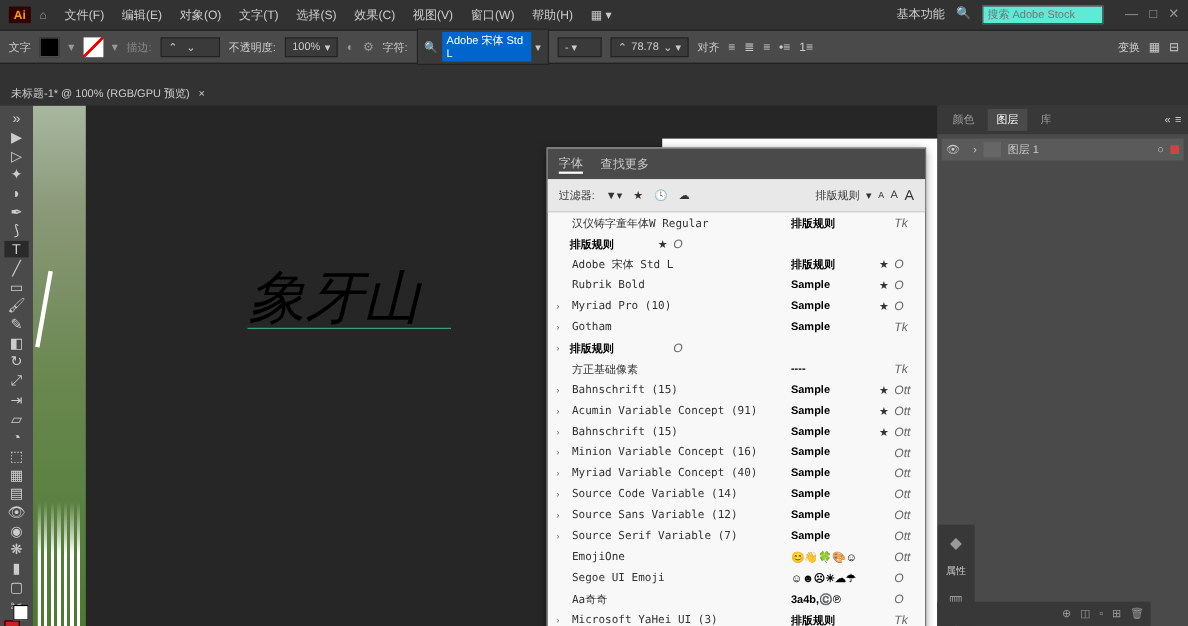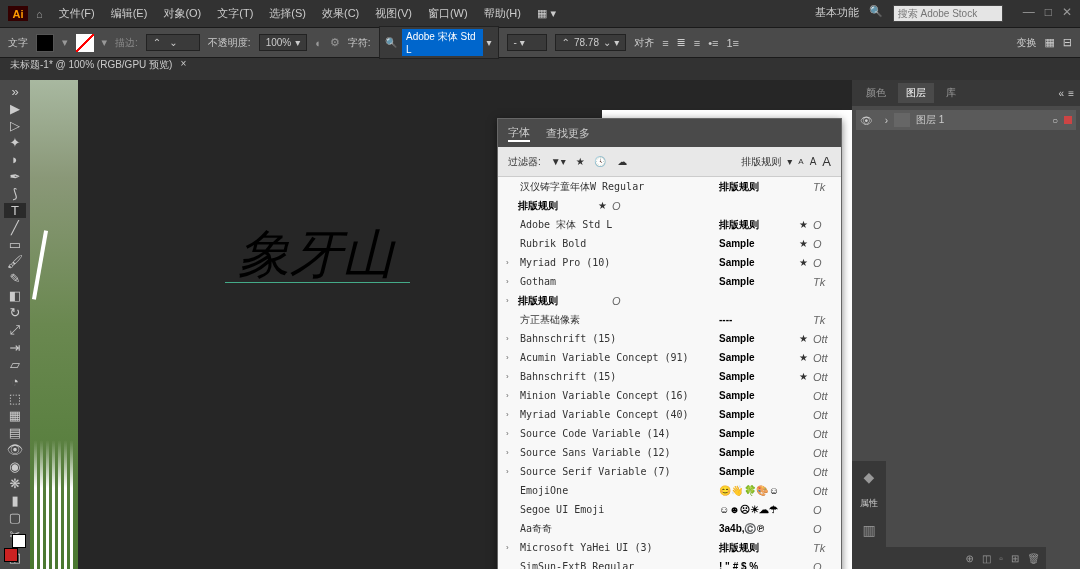--- a/index.html
+++ b/index.html
@@ -2,40 +2,40 @@
 <html><head>
 <meta charset="utf-8">
 <style>
 * { margin: 0; padding: 0; box-sizing: border-box; font-family: "Microsoft YaHei", sans-serif; }
 body { background: #323232; width: 1080px; height: 569px; overflow: hidden; color: #ccc; font-size: 11px; }
 .topbar { height: 28px; background: #323232; display: flex; align-items: center; padding: 0 8px; border-bottom: 1px solid #1a1a1a; }
 .ai-logo { width: 20px; height: 15px; background: #330000; color: #ff9a00; font-weight: bold; display: flex; align-items: center; justify-content: center; font-size: 11px; margin-right: 8px; }
 .home-icon { margin-right: 8px; color: #999; }
 .menu-item { padding: 0 8px; cursor: pointer; font-size: 11px; color: #ccc; }
 .topbar-right { margin-left: auto; display: flex; align-items: flex-start; gap: 10px; }
-.search-box { background: #e5e5e5; border: 1px solid #444; padding: 2px 4px; color: #666; font-size: 10px; width: 110px; }
+.search-box { background: #5eead4; border: 1px solid #444; padding: 2px 4px; color: #666; font-size: 10px; width: 110px; }
 .opts-bar { height: 30px; background: #4a4a4a; display: flex; align-items: center; padding: 0 8px; gap: 8px; border-bottom: 1px solid #1a1a1a; }
 .opts-label { font-size: 10px; color: #ccc; }
 .swatch { width: 18px; height: 18px; background: #000; border: 1px solid #555; }
 .tool-icon { width: 18px; height: 18px; background: #fff; display: inline-block; }
 .dropdown { background: #3a3a3a; border: 1px solid #222; padding: 2px 6px; font-size: 10px; color: #ccc; display: flex; align-items: center; gap: 4px; }
 .font-selected { background: #0066cc; color: #fff; padding: 1px 4px; }
-.doc-tab { height: 22px; background: #323232; padding: 0 10px; display: flex; align-items: flex-start; font-size: 10px; color: #ccc; }
+.doc-tab { height: 22px; background: #323232; padding: 0 10px; display: flex; align-items: center; font-size: 10px; color: #ccc; margin-top: 16px; }
 .main { display: flex; height: calc(100% - 80px); }
 .toolbox { width: 30px; background: #4a4a4a; display: flex; flex-direction: column; align-items: center; padding: 4px 0; gap: 2px; }
 .tool { width: 22px; height: 22px; display: flex; align-items: center; justify-content: center; color: #ccc; cursor: pointer; font-size: 13px; }
 .tool.sel { background: #2a2a2a; }
 .fill-stroke { width: 22px; height: 22px; position: relative; margin-top: 4px; }
 .fill-box { width: 14px; height: 14px; background: #cc2222; border: 1px solid #000; position: absolute; top: 0; left: 0; }
 .stroke-box { width: 14px; height: 14px; background: #fff; border: 1px solid #000; position: absolute; bottom: 0; right: 0; }
 .canvas-area { flex: 1; background: #262626; position: relative; overflow: hidden; }
 .grass-strip { position: absolute; left: 0; top: 0; width: 48px; height: 100%; background: linear-gradient(180deg, #a8b8a0 0%, #8a9878 20%, #6a8850 50%, #4a7830 100%); }
 .grass-strip::before { content: ""; position: absolute; left: 8px; top: 150px; width: 4px; height: 70px; background: #fff; transform: rotate(10deg); }
 .grass-strip::after { content: ""; position: absolute; left: 4px; top: 360px; width: 40px; height: 160px; background: linear-gradient(180deg, transparent, #fff 30%); -webkit-mask: repeating-linear-gradient(90deg, #000 0 3px, transparent 3px 6px); mask: repeating-linear-gradient(90deg, #000 0 3px, transparent 3px 6px); }
-.text-obj { position: absolute; left: 208px; top: 140px; font-size: 52px; color: #000; font-family: "KaiTi", serif; font-style: italic; }
+.text-obj { position: absolute; left: 196px; top: 140px; font-size: 52px; color: #000; font-family: "KaiTi", serif; font-style: italic; }
 .text-underline { position: absolute; left: 195px; top: 202px; width: 185px; height: 1px; background: #4a8; }
 .artboard-white { position: absolute; right: -230px; top: 30px; width: 480px; height: 500px; background: #fff; }
 .font-panel { position: absolute; left: 467px; top: 38px; width: 345px; height: 460px; background: #f8f8f8; border: 1px solid #666; box-shadow: 0 2px 8px rgba(0,0,0,0.5); z-index: 100; }
 .fp-tabs { height: 28px; background: #4a4a4a; display: flex; align-items: center; padding: 0 10px; gap: 16px; color: #ccc; font-size: 11px; }
 .fp-tab.active { border-bottom: 2px solid #fff; }
 .fp-filter { height: 30px; background: #e8e8e8; display: flex; align-items: center; padding: 0 10px; gap: 10px; font-size: 10px; color: #333; border-bottom: 1px solid #ccc; }
 .fp-filter-right { margin-left: auto; display: flex; align-items: center; gap: 6px; }
 .fp-list { overflow-y: auto; height: calc(100% - 58px); }
 .fp-row { display: flex; align-items: center; height: 19px; padding: 0 8px; cursor: pointer; font-size: 10px; color: #333; }
 .fp-arrow { width: 12px; color: #666; font-size: 8px; }

